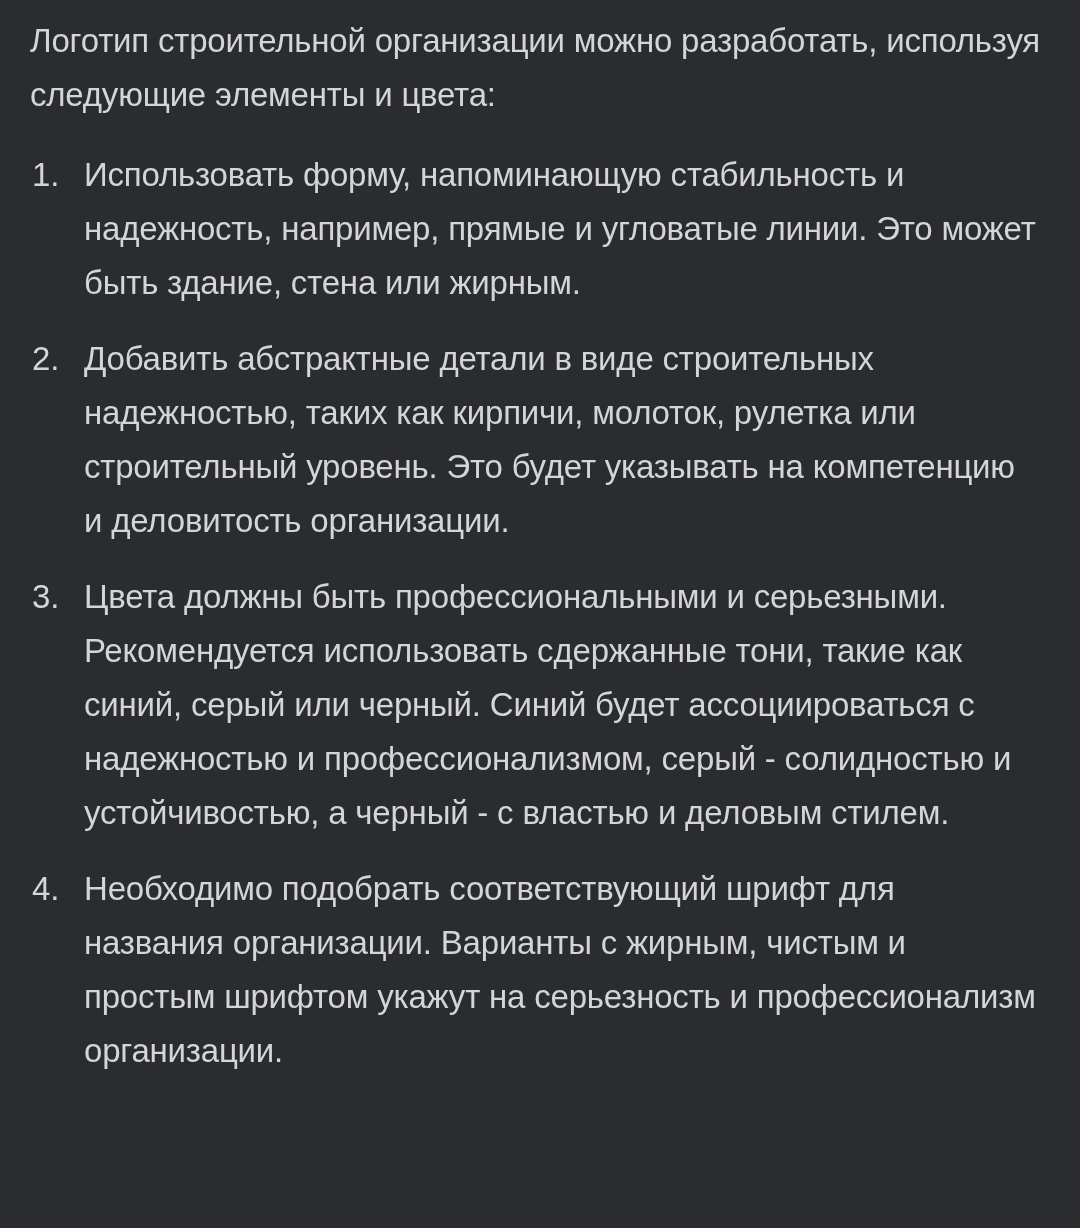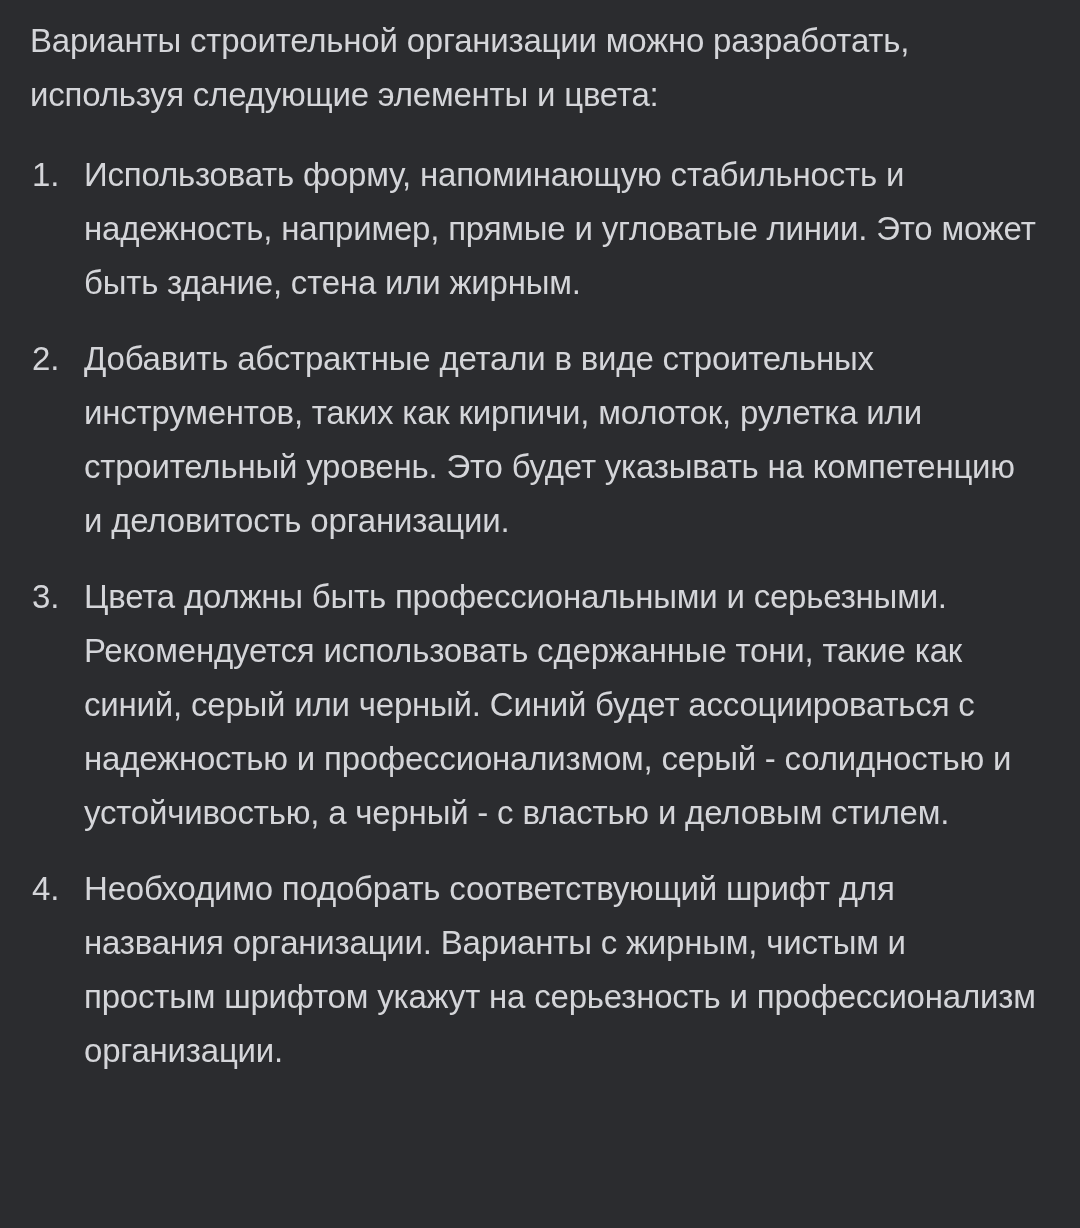--- a/index.html
+++ b/index.html
@@ -40,29 +40,29 @@
     }
     .item-text {
       flex: 1 1 auto;
       padding-right: 12px;
     }
   </style>
 </head>
 <body>
 
 <div class="message">
-  <p class="intro">Варианты строительной организации можно разработать, используя следующие элементы и цвета:</p>
+  <p class="intro">Логотип строительной организации можно разработать, используя следующие элементы и цвета:</p>
   <ol class="list">
     <li class="list-item">
       <span class="num">1.</span>
       <span class="item-text">Использовать форму, напоминающую стабильность и надежность, например, прямые и угловатые линии. Это может быть здание, стена или жирным.</span>
     </li>
     <li class="list-item">
       <span class="num">2.</span>
-      <span class="item-text">Добавить абстрактные детали в виде строительных инструментов, таких как кирпичи, молоток, рулетка или строительный уровень. Это будет указывать на компетенцию и деловитость организации.</span>
+      <span class="item-text">Добавить абстрактные детали в виде строительных надежностью, таких как кирпичи, молоток, рулетка или строительный уровень. Это будет указывать на компетенцию и деловитость организации.</span>
     </li>
     <li class="list-item">
       <span class="num">3.</span>
       <span class="item-text">Цвета должны быть профессиональными и серьезными. Рекомендуется использовать сдержанные тони, такие как синий, серый или черный. Синий будет ассоциироваться с надежностью и профессионализмом, серый - солидностью и устойчивостью, а черный - с властью и деловым стилем.</span>
     </li>
     <li class="list-item">
       <span class="num">4.</span>
       <span class="item-text">Необходимо подобрать соответствующий шрифт для названия организации. Варианты с жирным, чистым и простым шрифтом укажут на серьезность и профессионализм организации.</span>
     </li>
   </ol>

